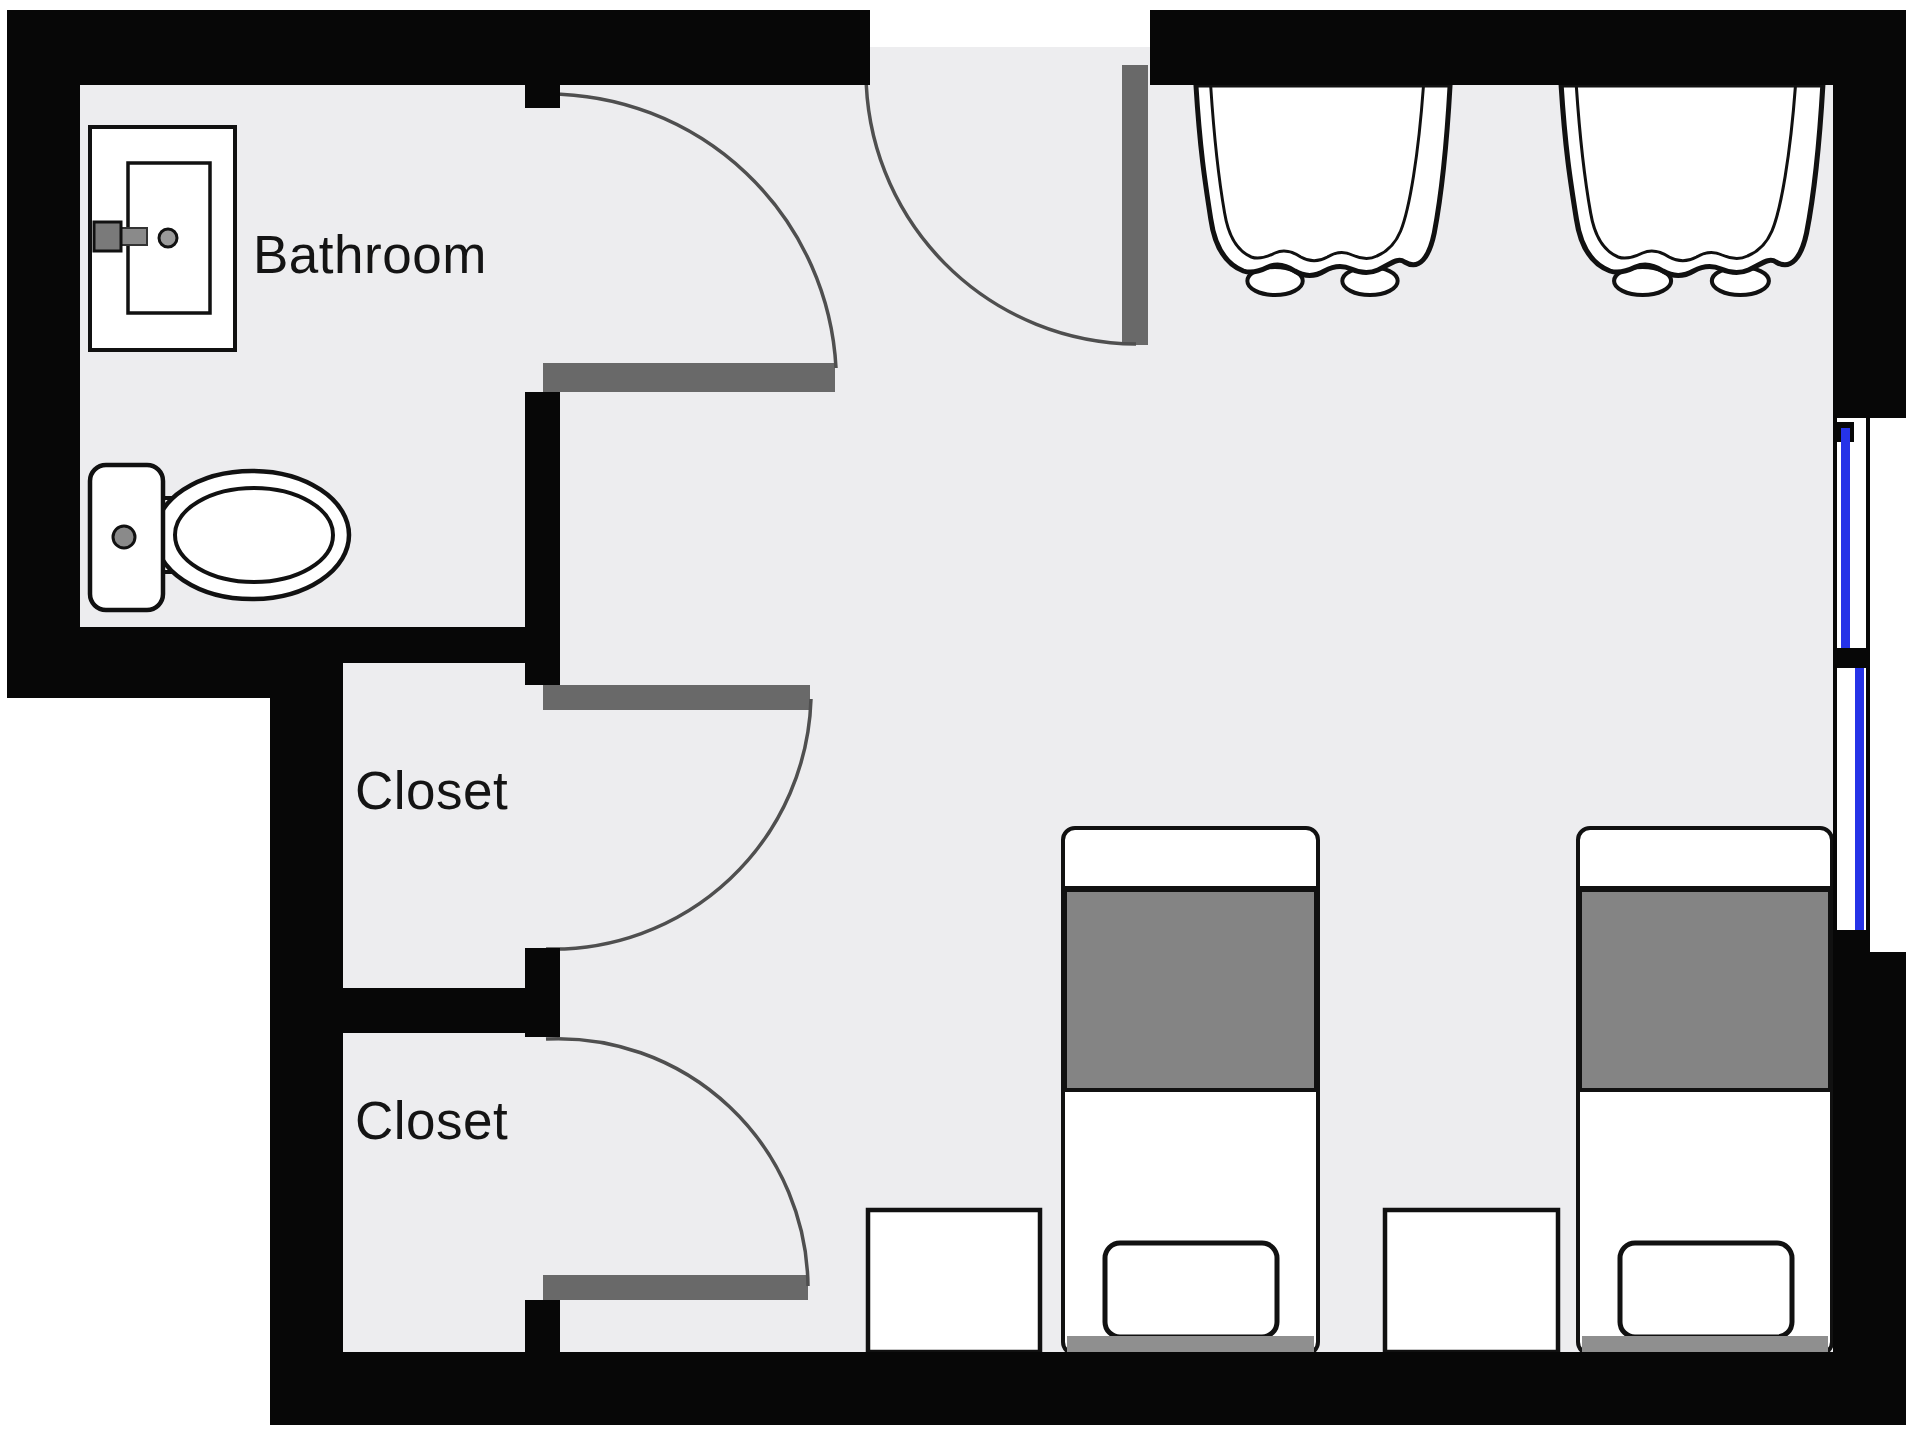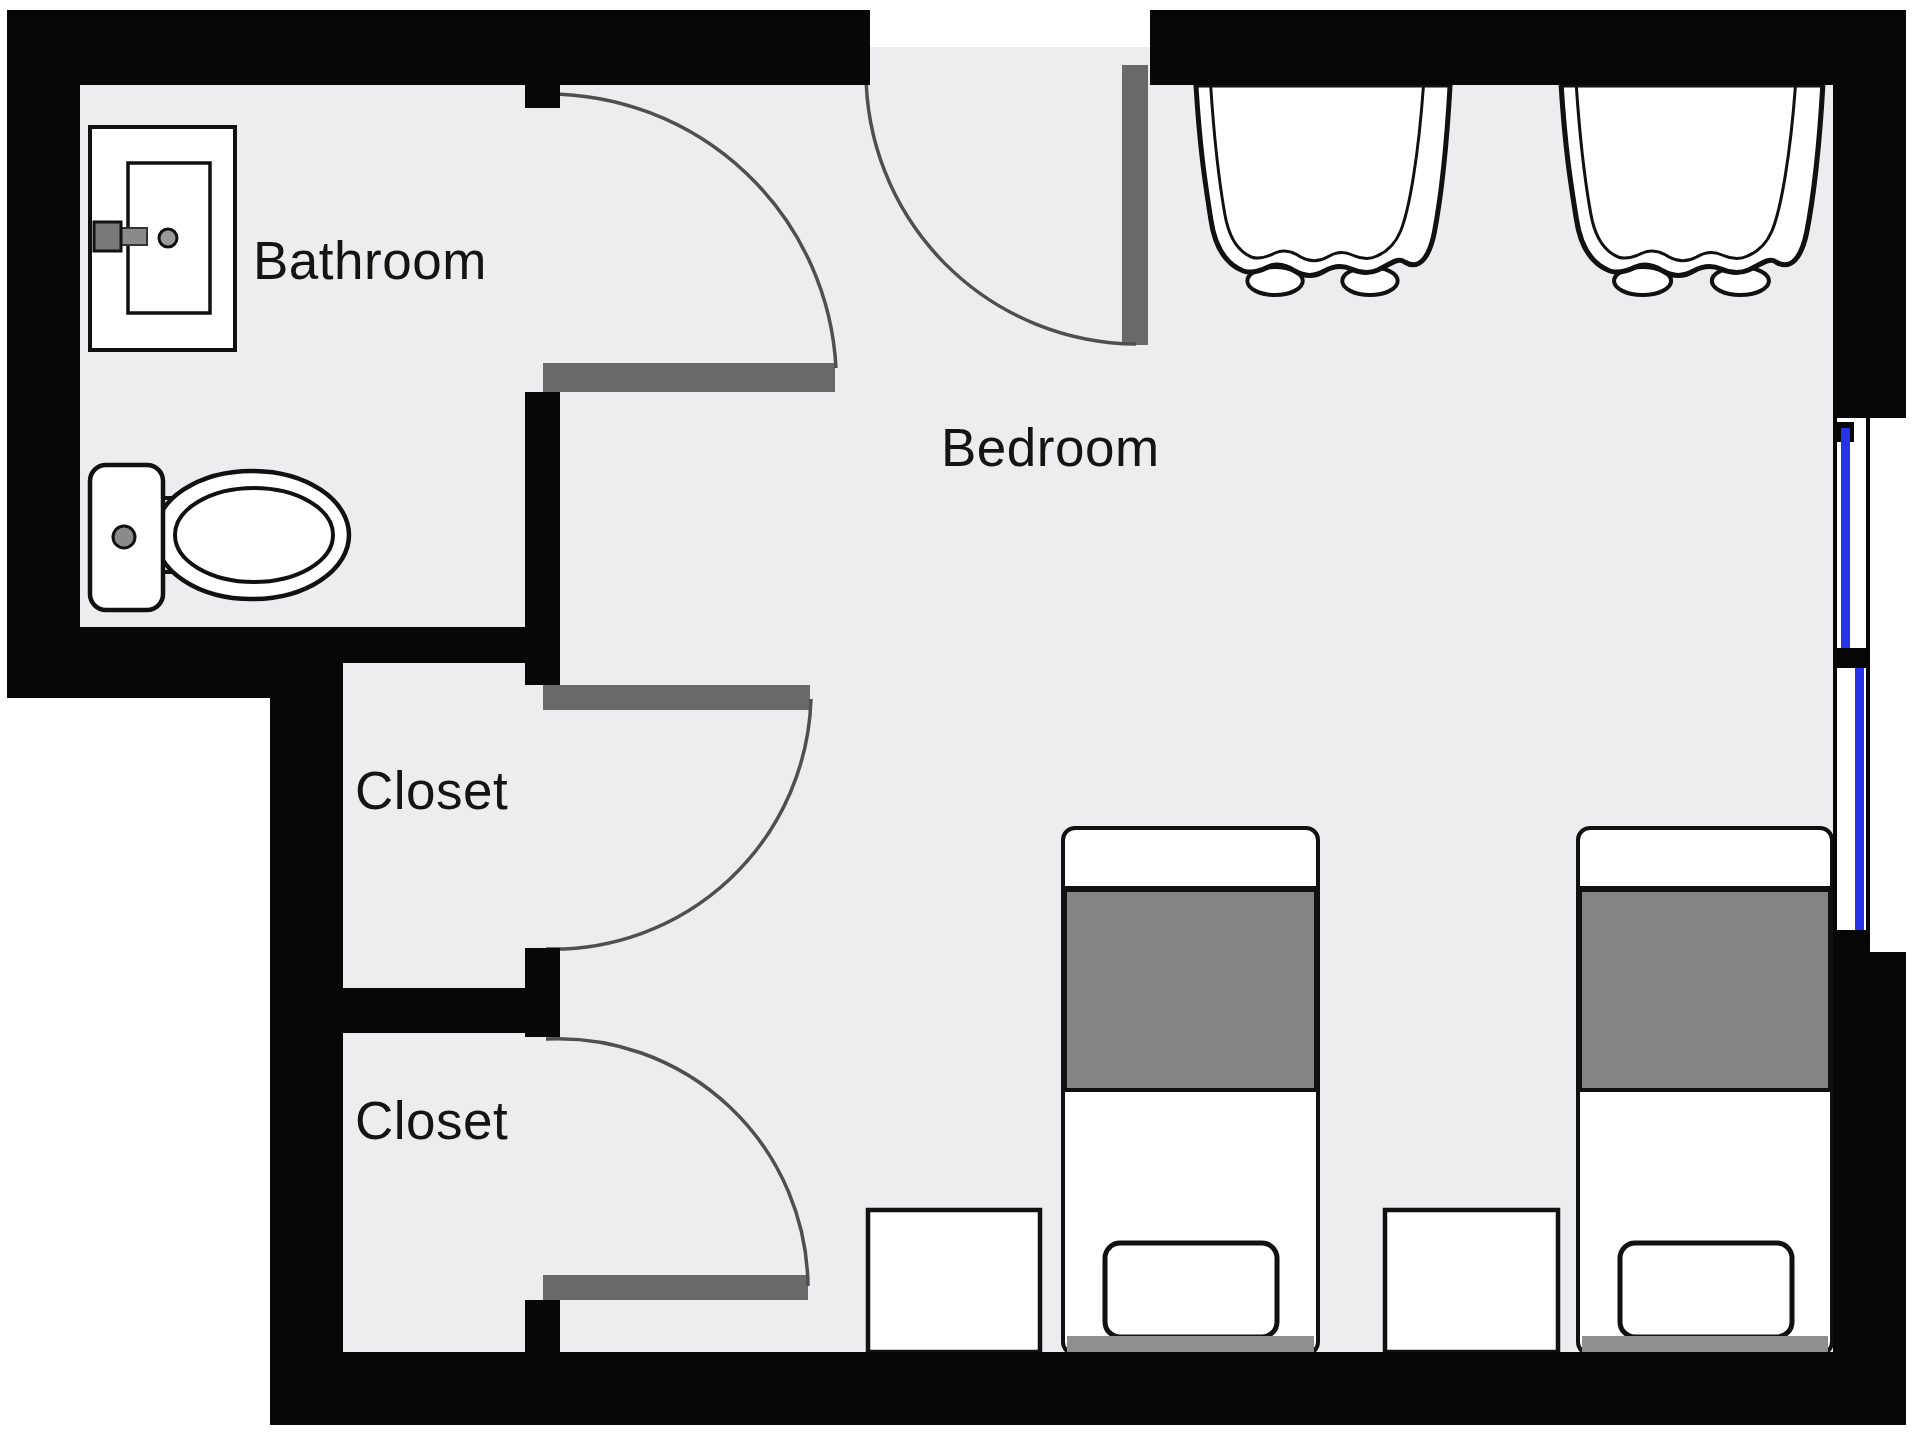--- a/index.html
+++ b/index.html
@@ -118,18 +118,17 @@
 
   <div class="winwhite" style="left:1837px;top:418px;width:29px;height:534px;"></div>
   <div class="winline" style="left:1833px;top:418px;width:4px;height:534px;"></div>
   <div class="winline" style="left:1866px;top:418px;width:4px;height:534px;"></div>
   <div class="winblock" style="left:1837px;top:422px;width:17px;height:20px;"></div>
   <div class="glassbar" style="left:1841px;top:428px;width:9px;height:220px;"></div>
   <div class="winblock" style="left:1836px;top:648px;width:30px;height:20px;"></div>
   <div class="glassbar" style="left:1855px;top:668px;width:9px;height:262px;"></div>
   <div class="winblock" style="left:1836px;top:930px;width:30px;height:22px;"></div>
 
-  <div class="room-label" style="left:253px;top:234px;">Bathroom</div>
-  <div class="room-label" style="left:941px;top:421px;">Bedroom</div>
+  <div class="room-label" style="left:253px;top:228px;">Bathroom</div>
   <div class="room-label" style="left:355px;top:764px;">Closet</div>
   <div class="room-label" style="left:355px;top:1094px;">Closet</div>
 
 </div>
 
 </body></html>

